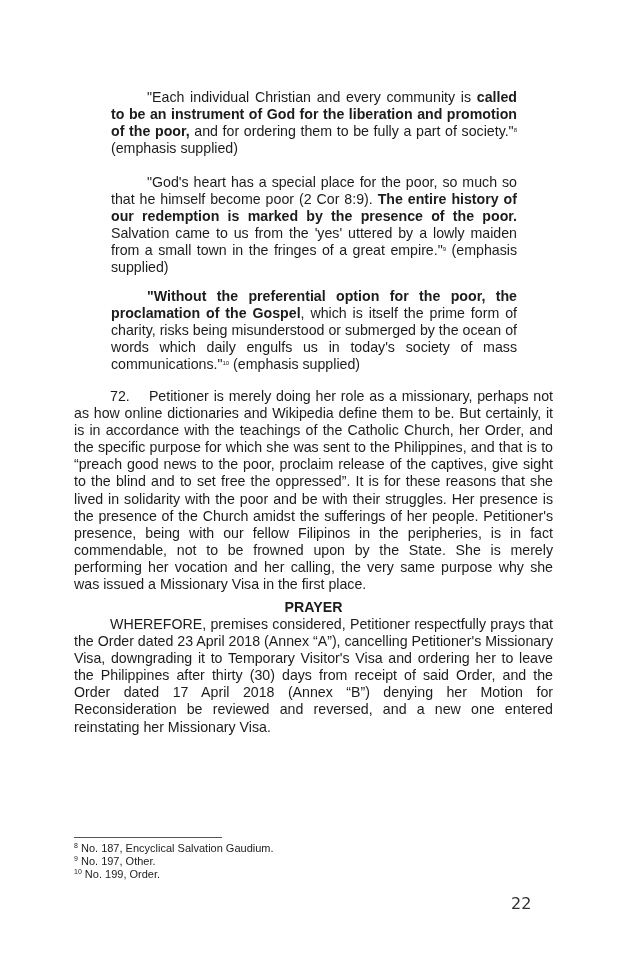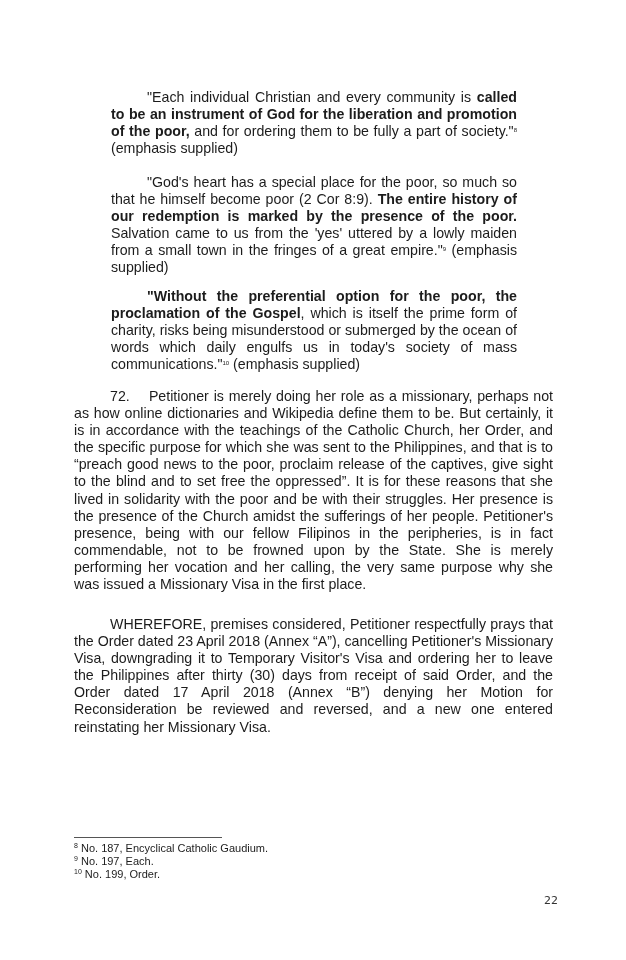--- a/index.html
+++ b/index.html
@@ -27,21 +27,21 @@
     .b { font-weight: bold; }
     sup.fn { font-size: 6px; vertical-align: 4px; line-height: 0; }
     .heading {
       position: absolute; left: 74px; width: 479px; text-align: center;
       font-weight: bold; top: 599px; line-height: 17px;
     }
     .rule { position: absolute; left: 74px; top: 837px; width: 148px; height: 1px; background: #555; }
     .footnotes { position: absolute; left: 74px; top: 842px; font-size: 11px; line-height: 13px; color: #1c1c1c; }
     .footnotes sup { font-size: 7px; vertical-align: 4px; line-height: 0; }
     .pagenum {
-      position: absolute; left: 544px; top: 894px; font-size: 11px; color: #333;
+      position: absolute; left: 511px; top: 894px; font-size: 16px; color: #333;
       font-family: "DejaVu Sans", sans-serif;
     }
   </style>
 </head>
 <body>
 
 <div class="page">
 
   <div class="block" style="top:89px;">
     <p class="indent"><span>"Each individual Christian and every community is </span><span class="b">called to be an instrument of God for the liberation and promotion of the poor,</span><span> and for ordering them to be fully a part of society."</span><sup class="fn">8</sup><span> (emphasis supplied)</span></p>
@@ -52,28 +52,29 @@
   </div>
 
   <div class="block" style="top:288px;">
     <p class="indent"><span class="b">"Without the preferential option for the poor, the proclamation of the Gospel</span><span>, which is itself the prime form of charity, risks being misunderstood or submerged by the ocean of words which daily engulfs us in today's society of mass communications."</span><sup class="fn">10</sup><span> (emphasis supplied)</span></p>
   </div>
 
   <div class="body" style="top:388px;">
     <p class="indent"><span>72.</span>&nbsp;&nbsp;&nbsp; <span>Petitioner is merely doing her role as a missionary, perhaps not as how online dictionaries and Wikipedia define them to be. But certainly, it is in accordance with the teachings of the Catholic Church, her Order, and the specific purpose for which she was sent to the Philippines, and that is to “preach good news to the poor, proclaim release of the captives, give sight to the blind and to set free the oppressed”. It is for these reasons that she lived in solidarity with the poor and be with their struggles. Her presence is the presence of the Church amidst the sufferings of her people. Petitioner's presence, being with our fellow Filipinos in the peripheries, is in fact commendable, not to be frowned upon by the State. She is merely performing her vocation and her calling, the very same purpose why she was issued a Missionary Visa in the first place.</span></p>
   </div>
 
+  <div class="heading">PRAYER</div>
 
   <div class="body" style="top:616px;">
     <p class="indent">WHEREFORE, premises considered, Petitioner respectfully prays that the Order dated 23 April 2018 (Annex “A”), cancelling Petitioner's Missionary Visa, downgrading it to Temporary Visitor's Visa and ordering her to leave the Philippines after thirty (30) days from receipt of said Order, and the Order dated 17 April 2018 (Annex “B”) denying her Motion for Reconsideration be reviewed and reversed, and a new one entered reinstating her Missionary Visa.</p>
   </div>
 
 
   <div class="rule"></div>
 
   <div class="footnotes">
-    <div><sup>8</sup><span> No. 187, Encyclical Catholic Gaudium.</span></div>
-    <div><sup>9</sup><span> No. 197, Each.</span></div>
+    <div><sup>8</sup><span> No. 187, Encyclical Salvation Gaudium.</span></div>
+    <div><sup>9</sup><span> No. 197, Other.</span></div>
     <div><sup>10</sup><span> No. 199,  Order.</span></div>
   </div>
 
   <div class="pagenum">22</div>
 </div>
 
 </body></html>

